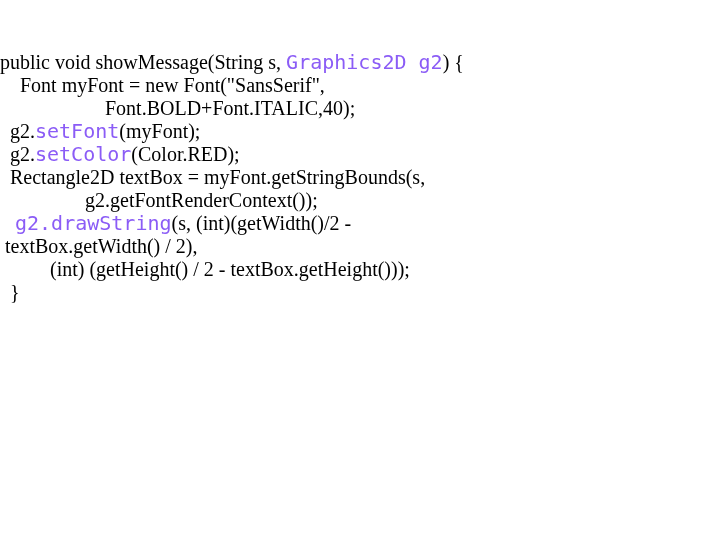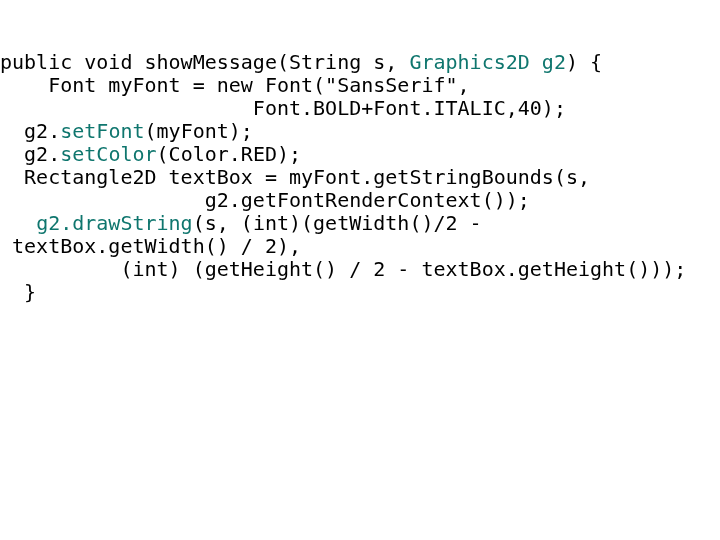--- a/index.html
+++ b/index.html
@@ -28,21 +28,21 @@
     line-height: 23px;
     white-space: pre;
     color: #000000;
     letter-spacing: 0px;
   }
   .code-line {
     white-space: pre;
     height: 23px;
     color: #000000;
   }
-  .tok-plain { color: #000000; }
-  .tok-api    { color: #0f766e; }
+  .tok-plain { color: #000000; font-family: Liberation Serif, serif; }
+  .tok-api    { color: #8b5cf6; }
 </style>
 </head>
 <body>
 
 <div id="slide">
   <pre id="code-block"><div class="code-line"><span class="tok-plain">public void showMessage(String s, </span><span class="tok-api">Graphics2D g2</span><span class="tok-plain">) {</span></div><div class="code-line"><span class="tok-plain">    Font myFont = new Font("SansSerif",</span></div><div class="code-line"><span class="tok-plain">                     Font.BOLD+Font.ITALIC,40);</span></div><div class="code-line"><span class="tok-plain">  g2.</span><span class="tok-api">setFont</span><span class="tok-plain">(myFont);</span></div><div class="code-line"><span class="tok-plain">  g2.</span><span class="tok-api">setColor</span><span class="tok-plain">(Color.RED);</span></div><div class="code-line"><span class="tok-plain">  Rectangle2D textBox = myFont.getStringBounds(s,</span></div><div class="code-line"><span class="tok-plain">                 g2.getFontRenderContext());</span></div><div class="code-line"><span class="tok-plain">   </span><span class="tok-api">g2.drawString</span><span class="tok-plain">(s, (int)(getWidth()/2 -</span></div><div class="code-line"><span class="tok-plain"> textBox.getWidth() / 2),</span></div><div class="code-line"><span class="tok-plain">          (int) (getHeight() / 2 - textBox.getHeight()));</span></div><div class="code-line"><span class="tok-plain">  }</span></div></pre>
 </div>
 
 </body></html>

